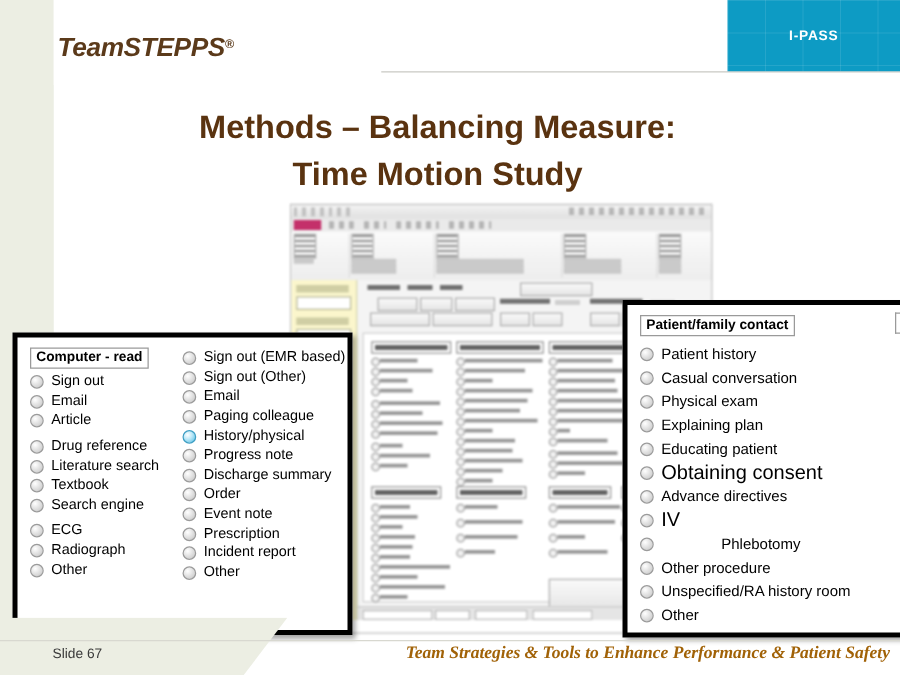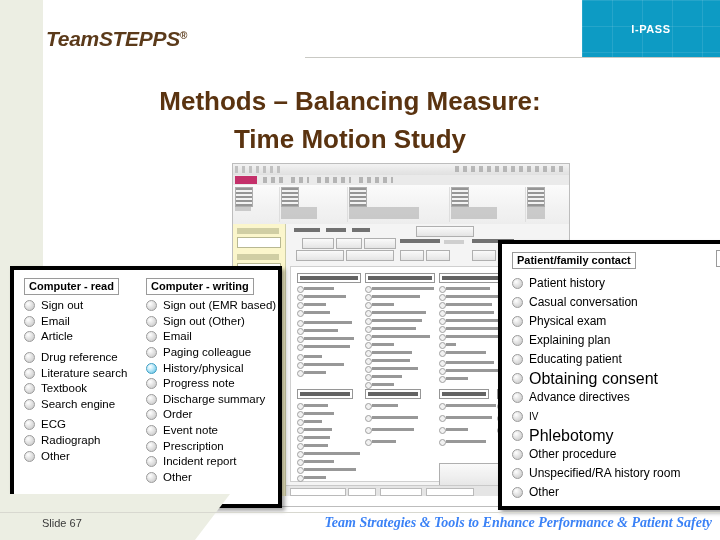--- a/index.html
+++ b/index.html
@@ -269,21 +269,21 @@
   
   .slide-num {
     position: absolute; left: 42px; top: 517px;
     font-size: 11px; color: #3a3a3a;
   }
   .tagline {
     position: absolute; right: 8px; top: 515px;
     font-family: "Liberation Serif", serif;
     font-style: italic; font-weight: bold;
     font-size: 14px;
-    color: #3b82f6;
+    color: #a16207;
     white-space: nowrap;
   }
 </style>
 </head>
 <body>
 
 <div id="slide">
 
   <div class="left-band"></div>
   <div class="header-white"></div>
@@ -724,21 +724,20 @@
           <span class="opt-label">Radiograph</span>
         </div>
         <div class="opt-row">
           <span class="radio"></span>
           <span class="opt-label">Other</span>
         </div>
       </div>
     </div>
 
     <div class="col" style="left:132px; width:126px;">
-      <div class="col-head">Computer - writing</div>
       <div class="opt-list">
         <div class="opt-row">
           <span class="radio"></span>
           <span class="opt-label">Sign out (EMR based)</span>
         </div>
         <div class="opt-row">
           <span class="radio"></span>
           <span class="opt-label">Sign out (Other)</span>
         </div>
         <div class="opt-row">
@@ -815,25 +814,25 @@
         <div class="opt-row" style="height:19px;">
           <span class="radio"></span>
           <span class="opt-label" style="font-size:16px;">Obtaining consent</span>
         </div>
         <div class="opt-row" style="height:19px;">
           <span class="radio"></span>
           <span class="opt-label" style="font-size:12px;">Advance directives</span>
         </div>
         <div class="opt-row" style="height:19px;">
           <span class="radio"></span>
-          <span class="opt-label" style="font-size:10px;">IV</span>
-        </div>
-        <div class="opt-row" style="height:19px;">
-          <span class="radio"></span>
-          <span class="opt-label" style="font-size:16px;">Phlebotomy</span>
+          <span class="opt-label" style="font-size:16px;">IV</span>
+        </div>
+        <div class="opt-row" style="height:19px;">
+          <span class="radio"></span>
+          <span class="opt-label" style="font-size:12px;margin-left:48px;">Phlebotomy</span>
         </div>
         <div class="opt-row" style="height:19px;">
           <span class="radio"></span>
           <span class="opt-label" style="font-size:12px;">Other procedure</span>
         </div>
         <div class="opt-row" style="height:19px;">
           <span class="radio"></span>
           <span class="opt-label" style="font-size:12px;">Unspecified/RA history room</span>
         </div>
         <div class="opt-row" style="height:19px;">

